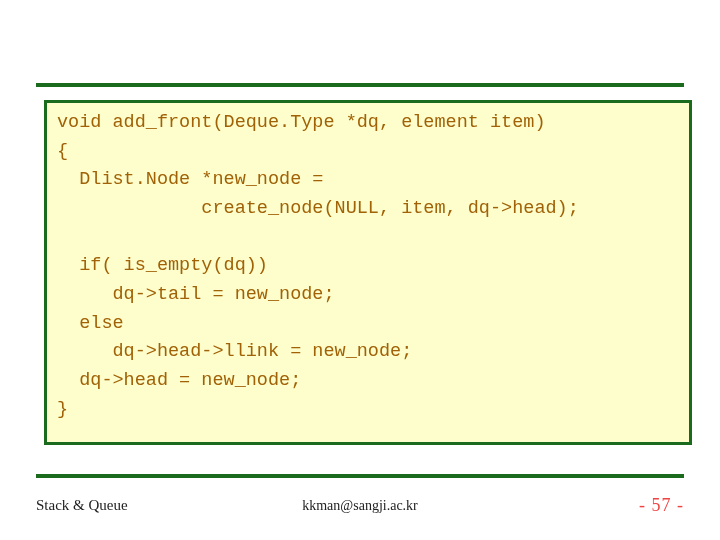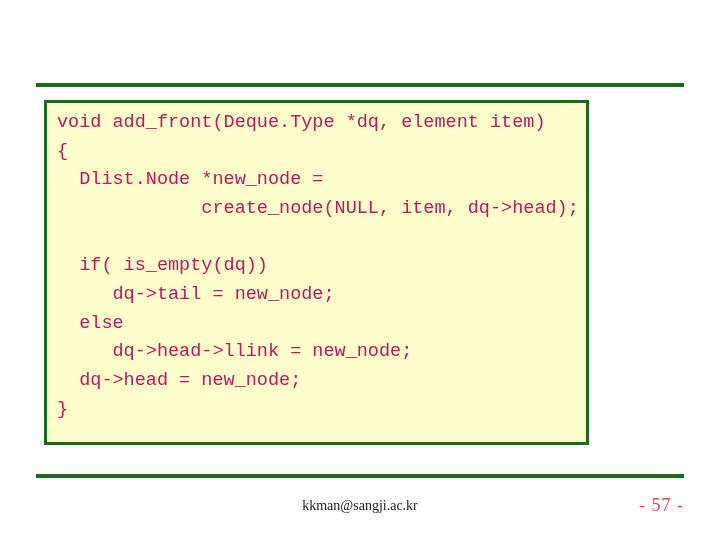--- a/index.html
+++ b/index.html
@@ -22,29 +22,29 @@
     left: 36px;
     right: 36px;
     top: 83px;
     height: 4px;
     background: #1a6b1e;
   }
   .code-box {
     position: absolute;
     left: 44px;
     top: 100px;
-    width: 545px;
+    width: 648px;
     box-sizing: border-box;
     border: 3px solid #1a6b1e;
     background: #fefecc;
     padding: 6px 10px 18px 10px;
     font-family: "Courier New", Courier, monospace;
     font-size: 18.5px;
     line-height: 1.55;
-    color: #be185d;
+    color: #a16207;
     white-space: pre;
   }
   .bottom-rule {
     position: absolute;
     left: 36px;
     right: 36px;
     bottom: 62px;
     height: 4px;
     background: #1a6b1e;
   }
@@ -90,16 +90,17 @@
 <span></span>
 <span>  if( is_empty(dq))</span>
 <span>     dq-&gt;tail = new_node;</span>
 <span>  else</span>
 <span>     dq-&gt;head-&gt;llink = new_node;</span>
 <span>  dq-&gt;head = new_node;</span>
 <span>}</span></div>
 
   <div class="bottom-rule"></div>
 
+  <div class="footer-left">Stack &amp; Queue</div>
   <div class="footer-center">kkman@sangji.ac.kr</div>
   <div class="footer-right">- 57 -</div>
 
 </div>
 
 </body></html>

